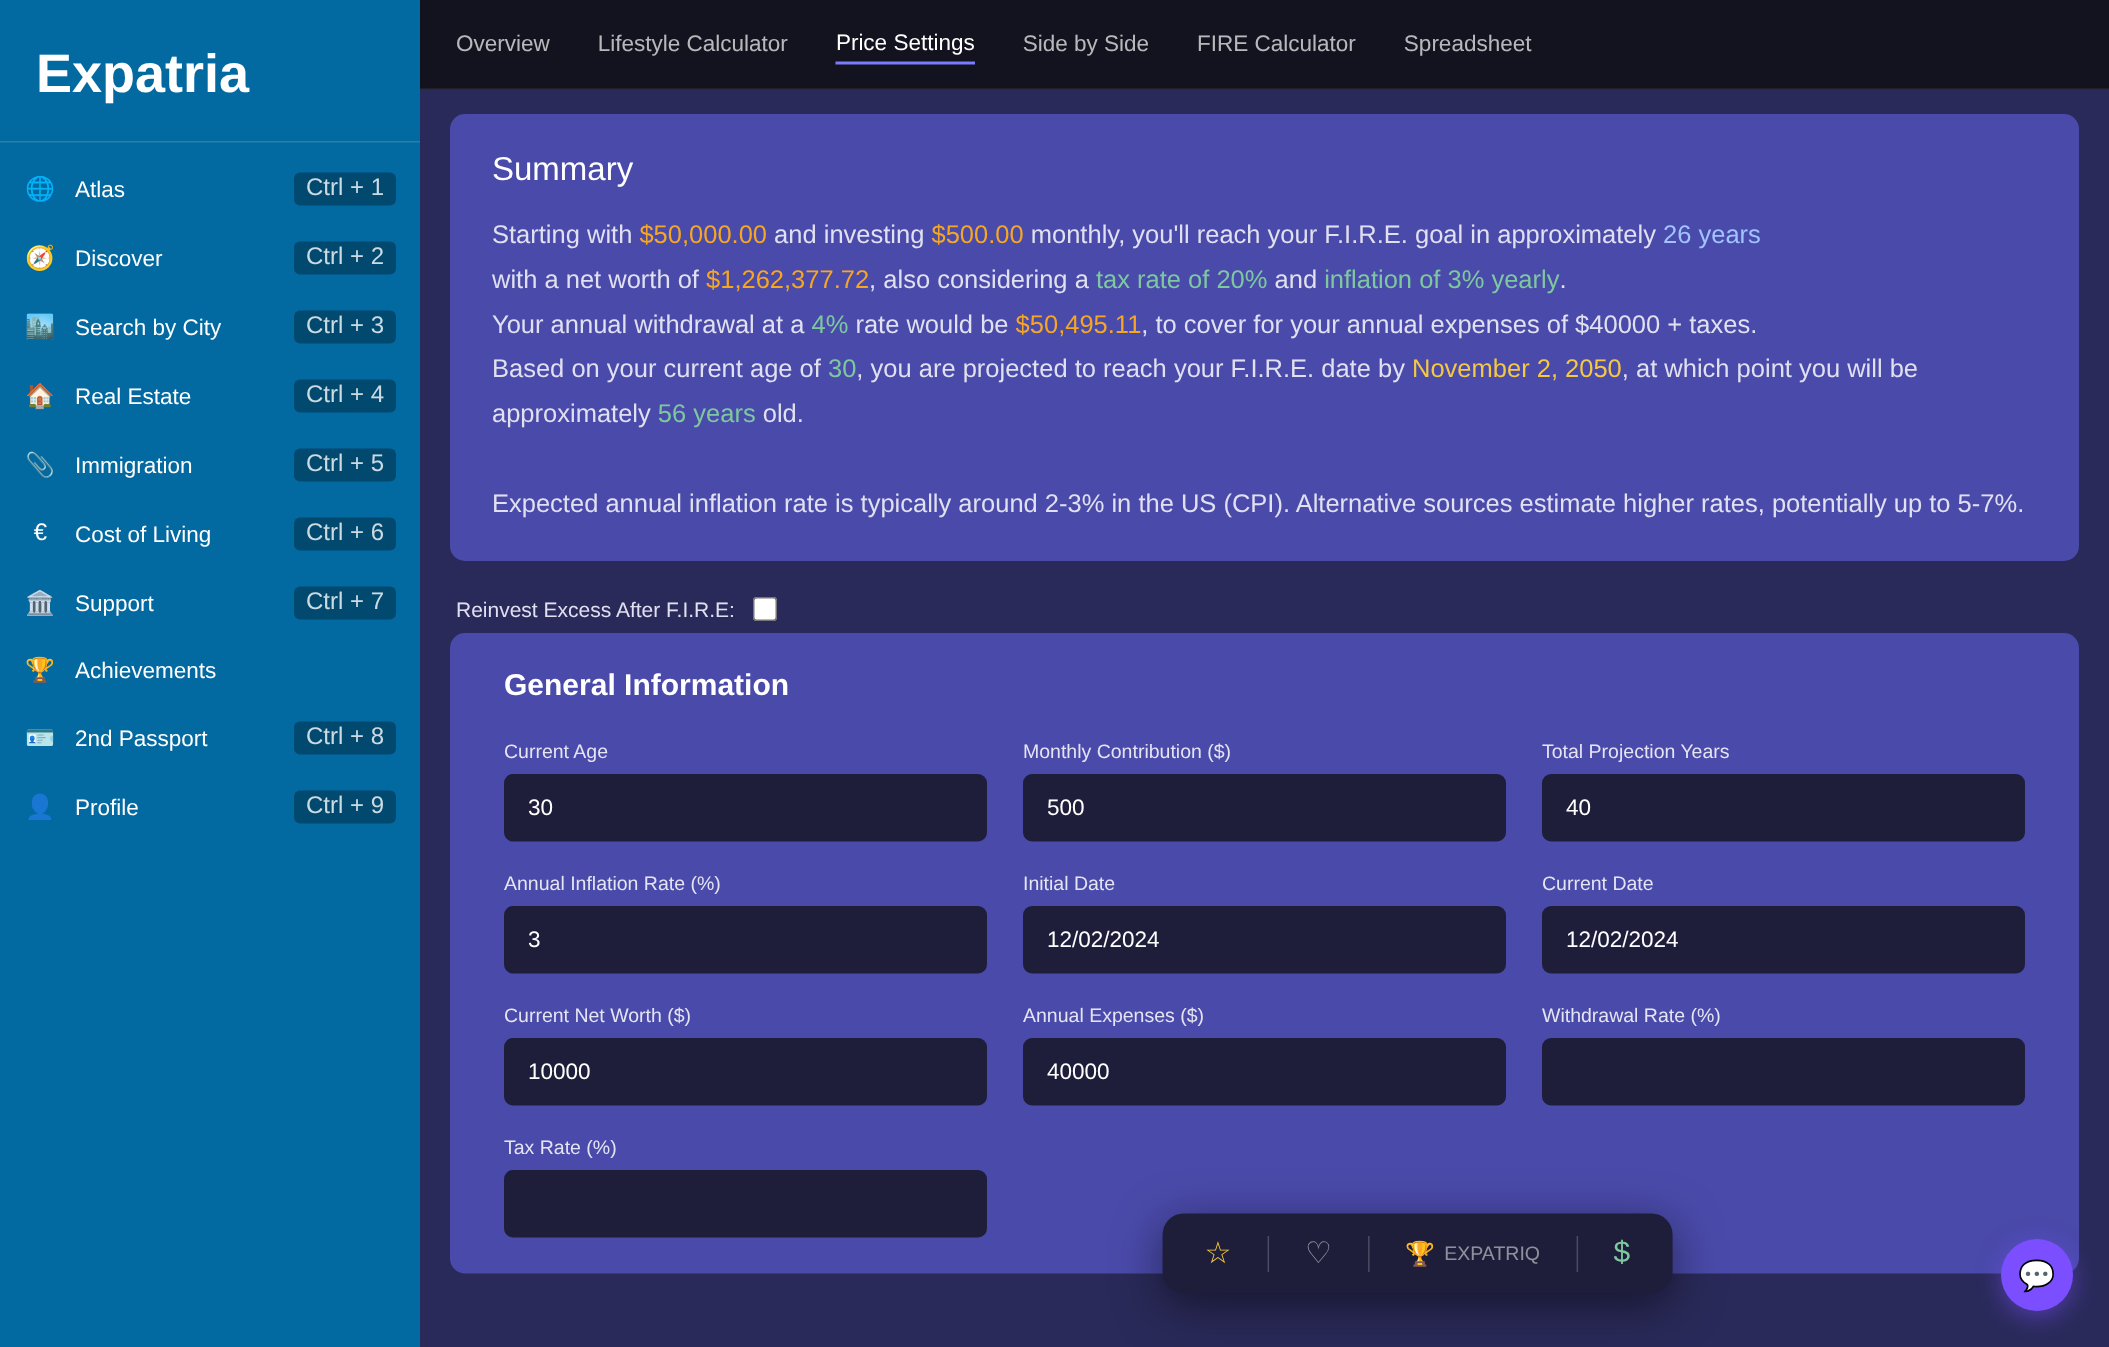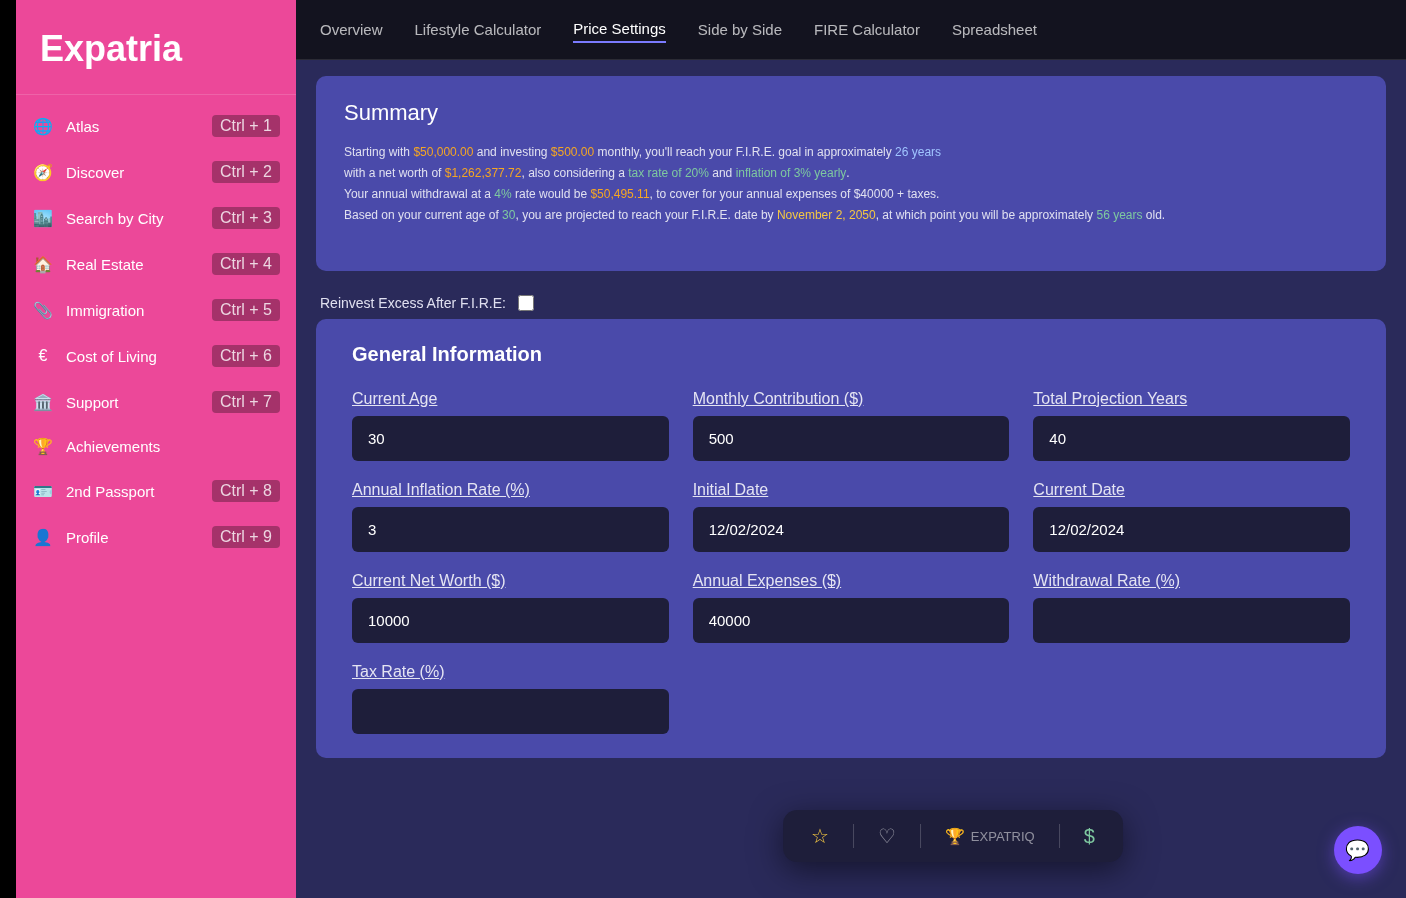--- a/index.html
+++ b/index.html
@@ -10,25 +10,24 @@
       width: 1406px;
       height: 898px;
       overflow: hidden;
       display: flex;
     }
 
     
     .sidebar {
       width: 280px;
       min-width: 280px;
-      background: #ec4899;
+      background: #0369a1;
       display: flex;
       flex-direction: column;
       height: 898px;
-      margin-left: 16px;
     }
     .sidebar-logo {
       padding: 28px 24px 24px;
       font-size: 36px;
       font-weight: 700;
       color: #fff;
       border-bottom: 1px solid rgba(255,255,255,0.15);
     }
     .sidebar-nav {
       flex: 1;
@@ -136,21 +135,21 @@
       padding: 24px 28px;
       margin-bottom: 16px;
     }
     .summary-title {
       font-size: 22px;
       font-weight: 400;
       color: #fff;
       margin-bottom: 16px;
     }
     .summary-text {
-      font-size: 12px;
+      font-size: 17px;
       line-height: 1.75;
       color: #e0e0f0;
     }
     .highlight-orange { color: #f5a623; font-weight: 500; }
     .highlight-green { color: #7ec8a0; font-weight: 500; }
     .highlight-blue { color: #a0c4ff; font-weight: 500; }
     .highlight-yellow { color: #f5c842; font-weight: 500; }
 
     
     .reinvest-row {
@@ -183,24 +182,23 @@
       display: grid;
       grid-template-columns: 1fr 1fr 1fr;
       gap: 20px 24px;
     }
     .field-group {
       display: flex;
       flex-direction: column;
       gap: 8px;
     }
     .field-label {
-      font-size: 16px;
+      font-size: 13px;
       color: rgba(255,255,255,0.85);
       font-weight: 500;
-      text-decoration: underline;
     }
     .field-input {
       background: #1e1e3a;
       border: none;
       border-radius: 6px;
       padding: 14px 16px;
       font-size: 15px;
       color: #fff;
       outline: none;
       width: 100%;
@@ -368,20 +366,21 @@
       <div class="summary-title">Summary</div>
       <div class="summary-text">
         <span>Starting with </span><span class="highlight-orange">$50,000.00</span><span> and investing </span><span class="highlight-orange">$500.00</span><span> monthly, you'll reach your F.I.R.E. goal in approximately </span><span class="highlight-blue">26 years</span>
         <br>
         <span>with a net worth of </span><span class="highlight-orange">$1,262,377.72</span><span>, also considering a </span><span class="highlight-green">tax rate of 20%</span><span> and </span><span class="highlight-green">inflation of 3% yearly</span><span>.</span>
         <br>
         <span>Your annual withdrawal at a </span><span class="highlight-green">4%</span><span> rate would be </span><span class="highlight-orange">$50,495.11</span><span>, to cover for your annual expenses of $40000 + taxes.</span>
         <br>
         <span>Based on your current age of </span><span class="highlight-green">30</span><span>, you are projected to reach your F.I.R.E. date by </span><span class="highlight-yellow">November 2, 2050</span><span>, at which point you will be approximately </span><span class="highlight-green">56 years</span><span> old.</span>
         <br><br>
+        <span>Expected annual inflation rate is typically around 2-3% in the US (CPI). Alternative sources estimate higher rates, potentially up to 5-7%.</span>
       </div>
     </div>
 
     <div class="reinvest-row">
       <span>Reinvest Excess After F.I.R.E:</span>
       <input type="checkbox" class="reinvest-checkbox" style="">
     </div>
 
     <div class="general-card">
       <div class="general-title">General Information</div>

